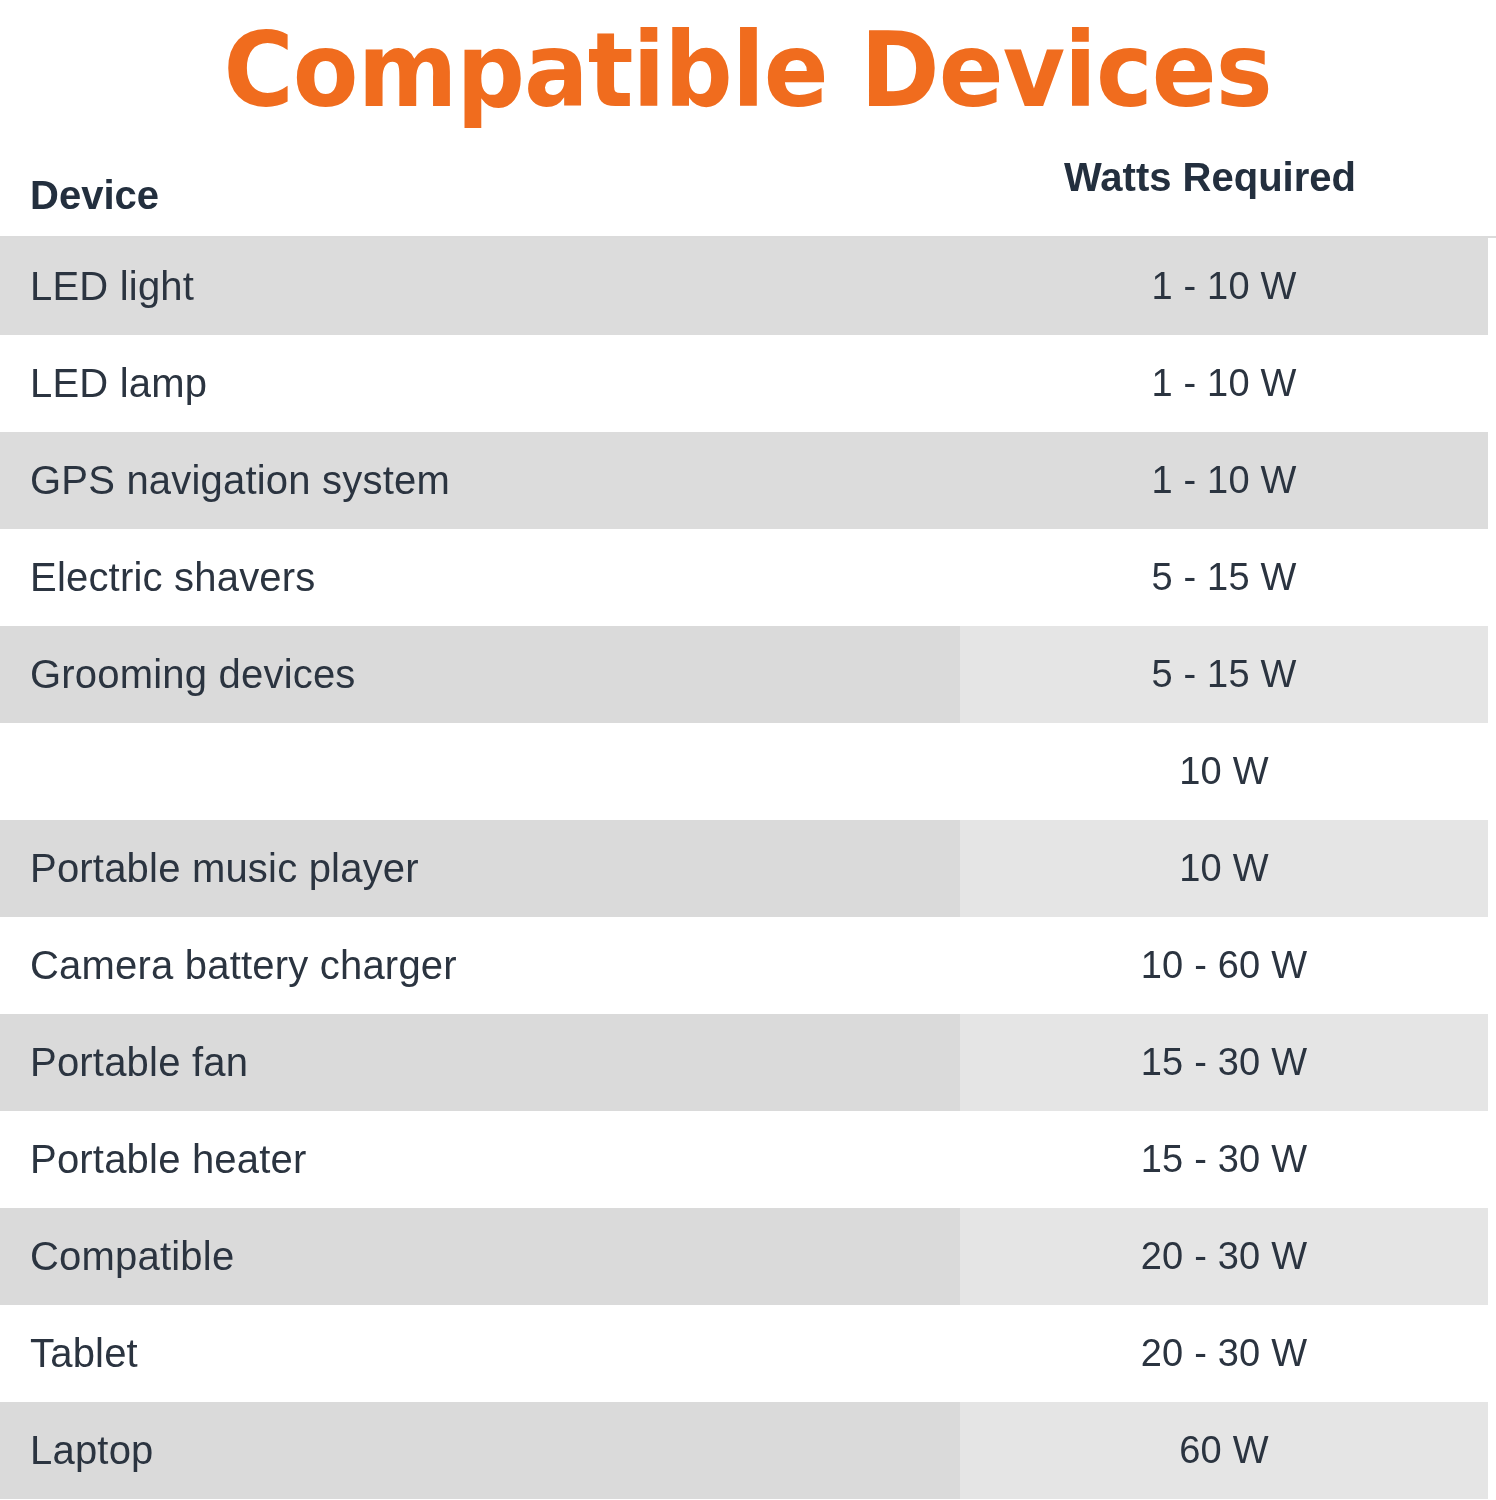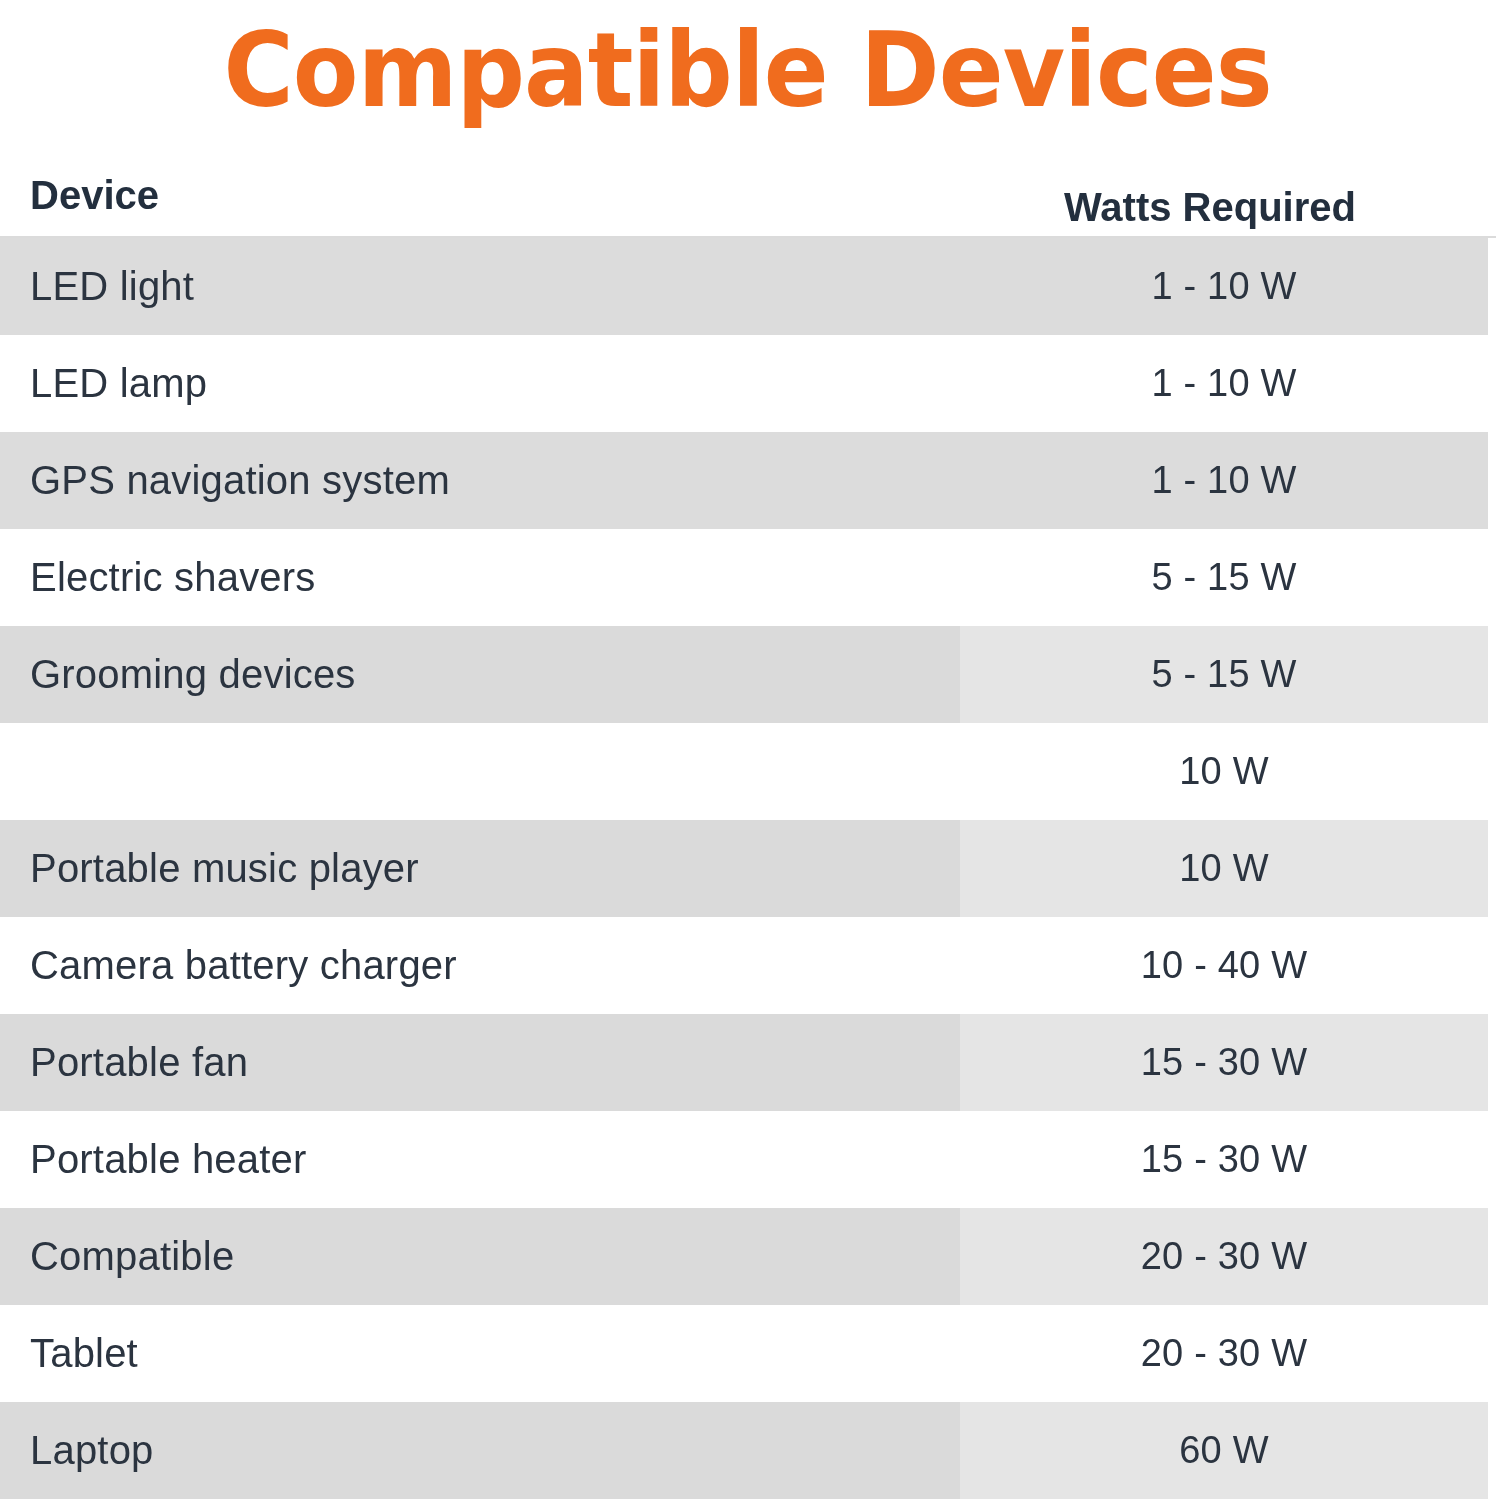--- a/index.html
+++ b/index.html
@@ -64,21 +64,21 @@
     font-size: 40px;
     font-weight: bold;
     color: #232F3E;
     letter-spacing: 0px;
   }
 
   .header-watts {
     position: absolute;
     left: 960px;
     width: 528px;
-    bottom: 6px;
+    bottom: 36px;
     text-align: center;
     font-size: 40px;
     font-weight: bold;
     color: #232F3E;
     padding-right: 28px;
     box-sizing: border-box;
   }
 
   
   .row {
@@ -200,21 +200,21 @@
         <div class="row shaded">
           <div class="band-left"></div>
           <div class="band-right"></div>
           <div class="cell-device">Portable music player</div>
           <div class="cell-watts">10 W</div>
         </div>
         <div class="row">
           <div class="band-left"></div>
           <div class="band-right"></div>
           <div class="cell-device">Camera battery charger</div>
-          <div class="cell-watts">10 - 40 W</div>
+          <div class="cell-watts">10 - 60 W</div>
         </div>
         <div class="row shaded">
           <div class="band-left"></div>
           <div class="band-right"></div>
           <div class="cell-device">Portable fan</div>
           <div class="cell-watts">15 - 30 W</div>
         </div>
         <div class="row">
           <div class="band-left"></div>
           <div class="band-right"></div>

